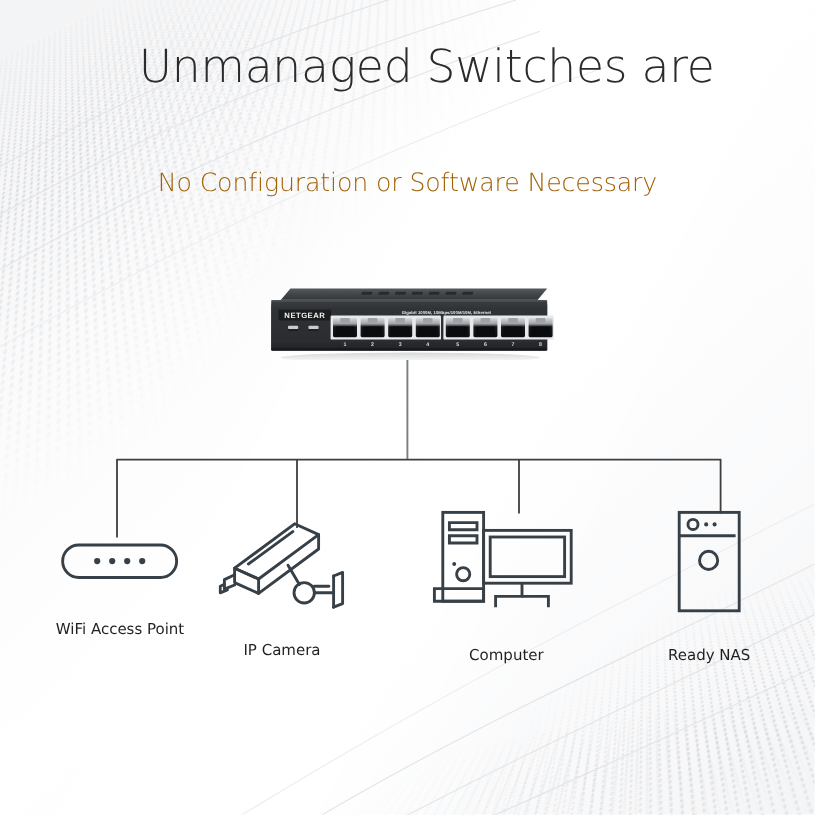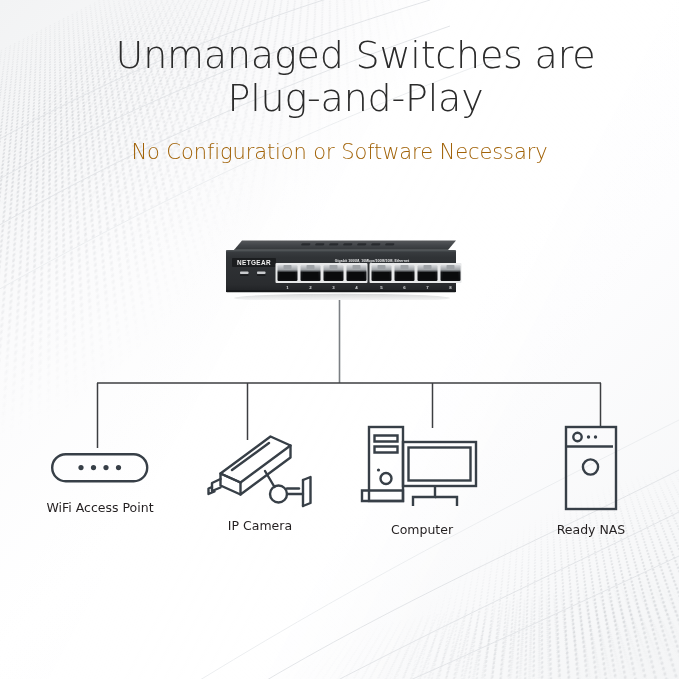--- a/index.html
+++ b/index.html
@@ -128,29 +128,29 @@
   .node {
     position: absolute;
     text-align: center;
   }
   .node .glyph {
     display: block;
     margin: 0 auto;
   }
   .node .caption {
     display: block;
-    margin-top: 10px;
+    margin-top: 26px;
     font-family: "DejaVu Sans", sans-serif;
     font-weight: 400;
     font-size: 12.5px;
     color: #231f20;
     white-space: nowrap;
   }
   #node-ap      { left: 22px;  top: 446px; width: 156px; }
-  #node-cam     { left: 188px; top: 432px; width: 144px; }
+  #node-cam     { left: 163px; top: 432px; width: 144px; }
   #node-pc      { left: 352px; top: 424px; width: 140px; }
   #node-nas     { left: 528px; top: 424px; width: 126px; }
 </style>
 </head>
 <body>
 
 <div id="stage">
 
   <div class="bg-base"></div>
   <div class="mesh mesh-tl"></div>
@@ -169,21 +169,20 @@
       <path d="M679 556 C 560 612, 450 664, 350 706"></path>
     </g>
     <g fill="none" stroke="#eceef0" stroke-width="1">
       <path d="M-20 300 C 140 210, 300 130, 520 50"></path>
       <path d="M679 420 C 520 500, 380 570, 200 680"></path>
     </g>
   </svg>
 
   <div class="headline">
     <span>Unmanaged Switches are</span>
-    <span class="l2">Plug-and-Play</span>
   </div>
 
   <div class="subhead">No Configuration or Software Necessary</div>
 
   <div class="device">
     <svg width="242" height="64" viewBox="0 0 242 64">
       <defs>
         <linearGradient id="topFace" x1="0" y1="0" x2="0" y2="1">
           <stop offset="0" stop-color="#56585b"></stop>
           <stop offset="0.5" stop-color="#424549"></stop>

